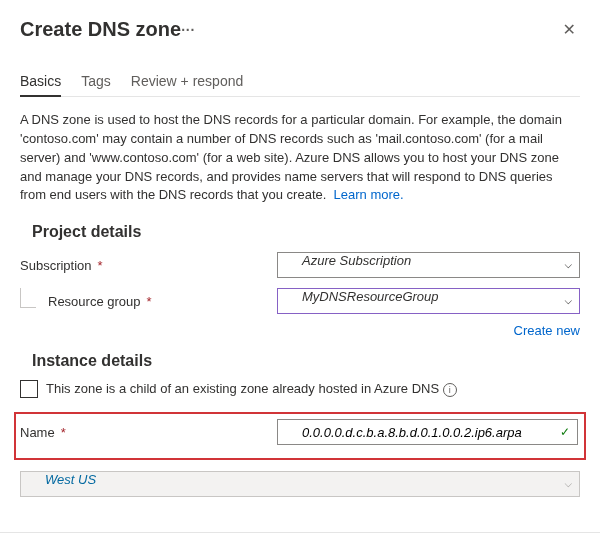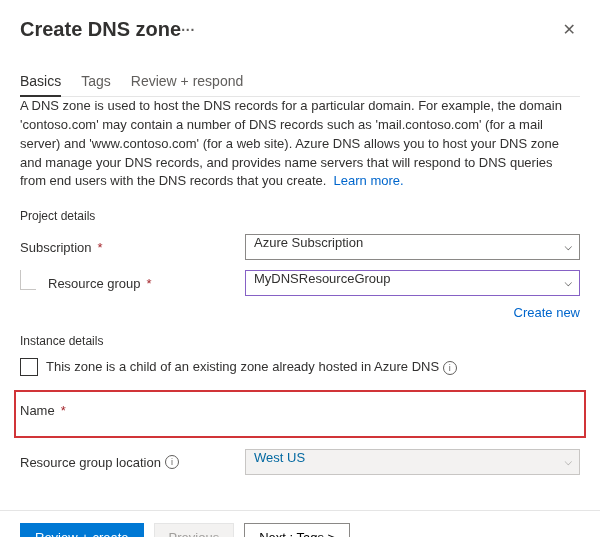--- a/index.html
+++ b/index.html
@@ -8,36 +8,36 @@
     font-size: 13px;
     color: #323130;
     background: #fff;
     width: 600px;
     padding: 16px 20px 12px 20px;
   }
   .header { display: flex; align-items: center; justify-content: space-between; margin-bottom: 24px; }
   .title { font-size: 20px; font-weight: 600; display: flex; align-items: center; }
   .ellipsis { color: #605e5c; font-size: 14px; cursor: pointer; }
   .close-x { font-size: 16px; color: #605e5c; cursor: pointer; padding: 4px; }
-  .tabs { display: flex; gap: 20px; border-bottom: 1px solid #e5e5e5; }
+  .tabs { display: flex; gap: 20px; border-bottom: 1px solid #e5e5e5; margin-bottom: 14px; }
   .tab { padding: 6px 0; color: #605e5c; cursor: pointer; font-size: 14px; }
   .tab.active { color: #323130; border-bottom: 2px solid #323130; margin-bottom: -1px; }
   .desc { line-height: 1.45; color: #323130; margin-bottom: 18px; }
   .link { color: #0066cc; text-decoration: none; cursor: pointer; margin-top: 44px; }
-  .section-head { font-weight: 400; font-size: 12px; margin: 14px 0 10px; }
-  .row { display: flex; align-items: center; margin-bottom: 8px; min-height: 28px; }
+  .section-head { font-weight: 700; font-size: 16px; margin: 14px 12px 10px; }
+  .row { display: flex; align-items: center; margin-bottom: 8px; min-height: 28px; gap: 32px; }
   .label-col { width: 225px; display: flex; align-items: center; gap: 4px; }
   .input-col { flex: 1; position: relative; }
   .indent-line { width: 16px; height: 20px; border-left: 1px solid #c8c6c4; border-bottom: 1px solid #c8c6c4; margin-right: 8px; margin-top: -6px; }
   .req { color: #a4262c; margin-left: 2px; }
   .info-icn { width: 14px; height: 14px; border: 1px solid #605e5c; border-radius: 50%; display: inline-flex; align-items: center; justify-content: center; font-size: 9px; color: #605e5c; }
   .sel, .inp {
     width: 100%; height: 26px; border: 1px solid #8a8886;
-    padding: 0 24px 0 8px; font-size: 13px; background: #fff;
-    appearance: none; font-family: inherit;
+    padding: 0 24px 0 24px; font-size: 13px; background: #fff;
+    appearance: none; font-family: inherit; font-style: italic;
   }
   .sel.purple { border-color: #8661c5; }
   .sel.disabled, .inp.disabled { background: #f3f2f1; color: #0369a1; border-color: #c8c6c4; }
   .chev { position: absolute; right: 8px; top: 50%; transform: translateY(-50%); pointer-events: none; color: #323130; font-size: 10px; }
   .chev.dis { color: #a19f9d; }
   .chk-row { display: flex; align-items: flex-start; gap: 8px; margin: 6px 0 14px; }
   .chk { width: 18px; height: 18px; border: 1px solid #323130; flex-shrink: 0; cursor: pointer; }
   .chk-label { max-width: 360px; line-height: 1.4; display: inline; }
   .highlight-box { border: 2px solid #d13438; padding: 4px 6px 4px 4px; margin: 0 -6px 10px -6px; }
   .highlight-box .row { margin-bottom: 8px; }
@@ -105,28 +105,28 @@
     <span class="info-icn">i</span>
   </div>
 </div>
 
 <div class="highlight-box">
   <div class="row">
     <div class="label-col">
       <span>Name</span>
         <span class="req">*</span>
     </div>
+    <div class="input-col">
+      <input class="inp" style="padding-right: 26px;" value="0.0.0.0.d.c.b.a.8.b.d.0.1.0.0.2.ip6.arpa">
+      <span class="valid-ck">✓</span>
+    </div>
   </div>
 </div>
 
 <div class="row">
-  <div class="label-col">
-    <span>Resource group location</span>
-    <span class="info-icn">i</span>
-  </div>
   <div class="input-col">
     <div class="sel disabled"><span>West US</span></div>
     <span class="chev dis">⌵</span>
   </div>
 </div>
 
 <div class="footer-sep"></div>
 <div class="footer">
   <button class="btn primary">Review + create</button>
   <button class="btn dis">Previous</button>

